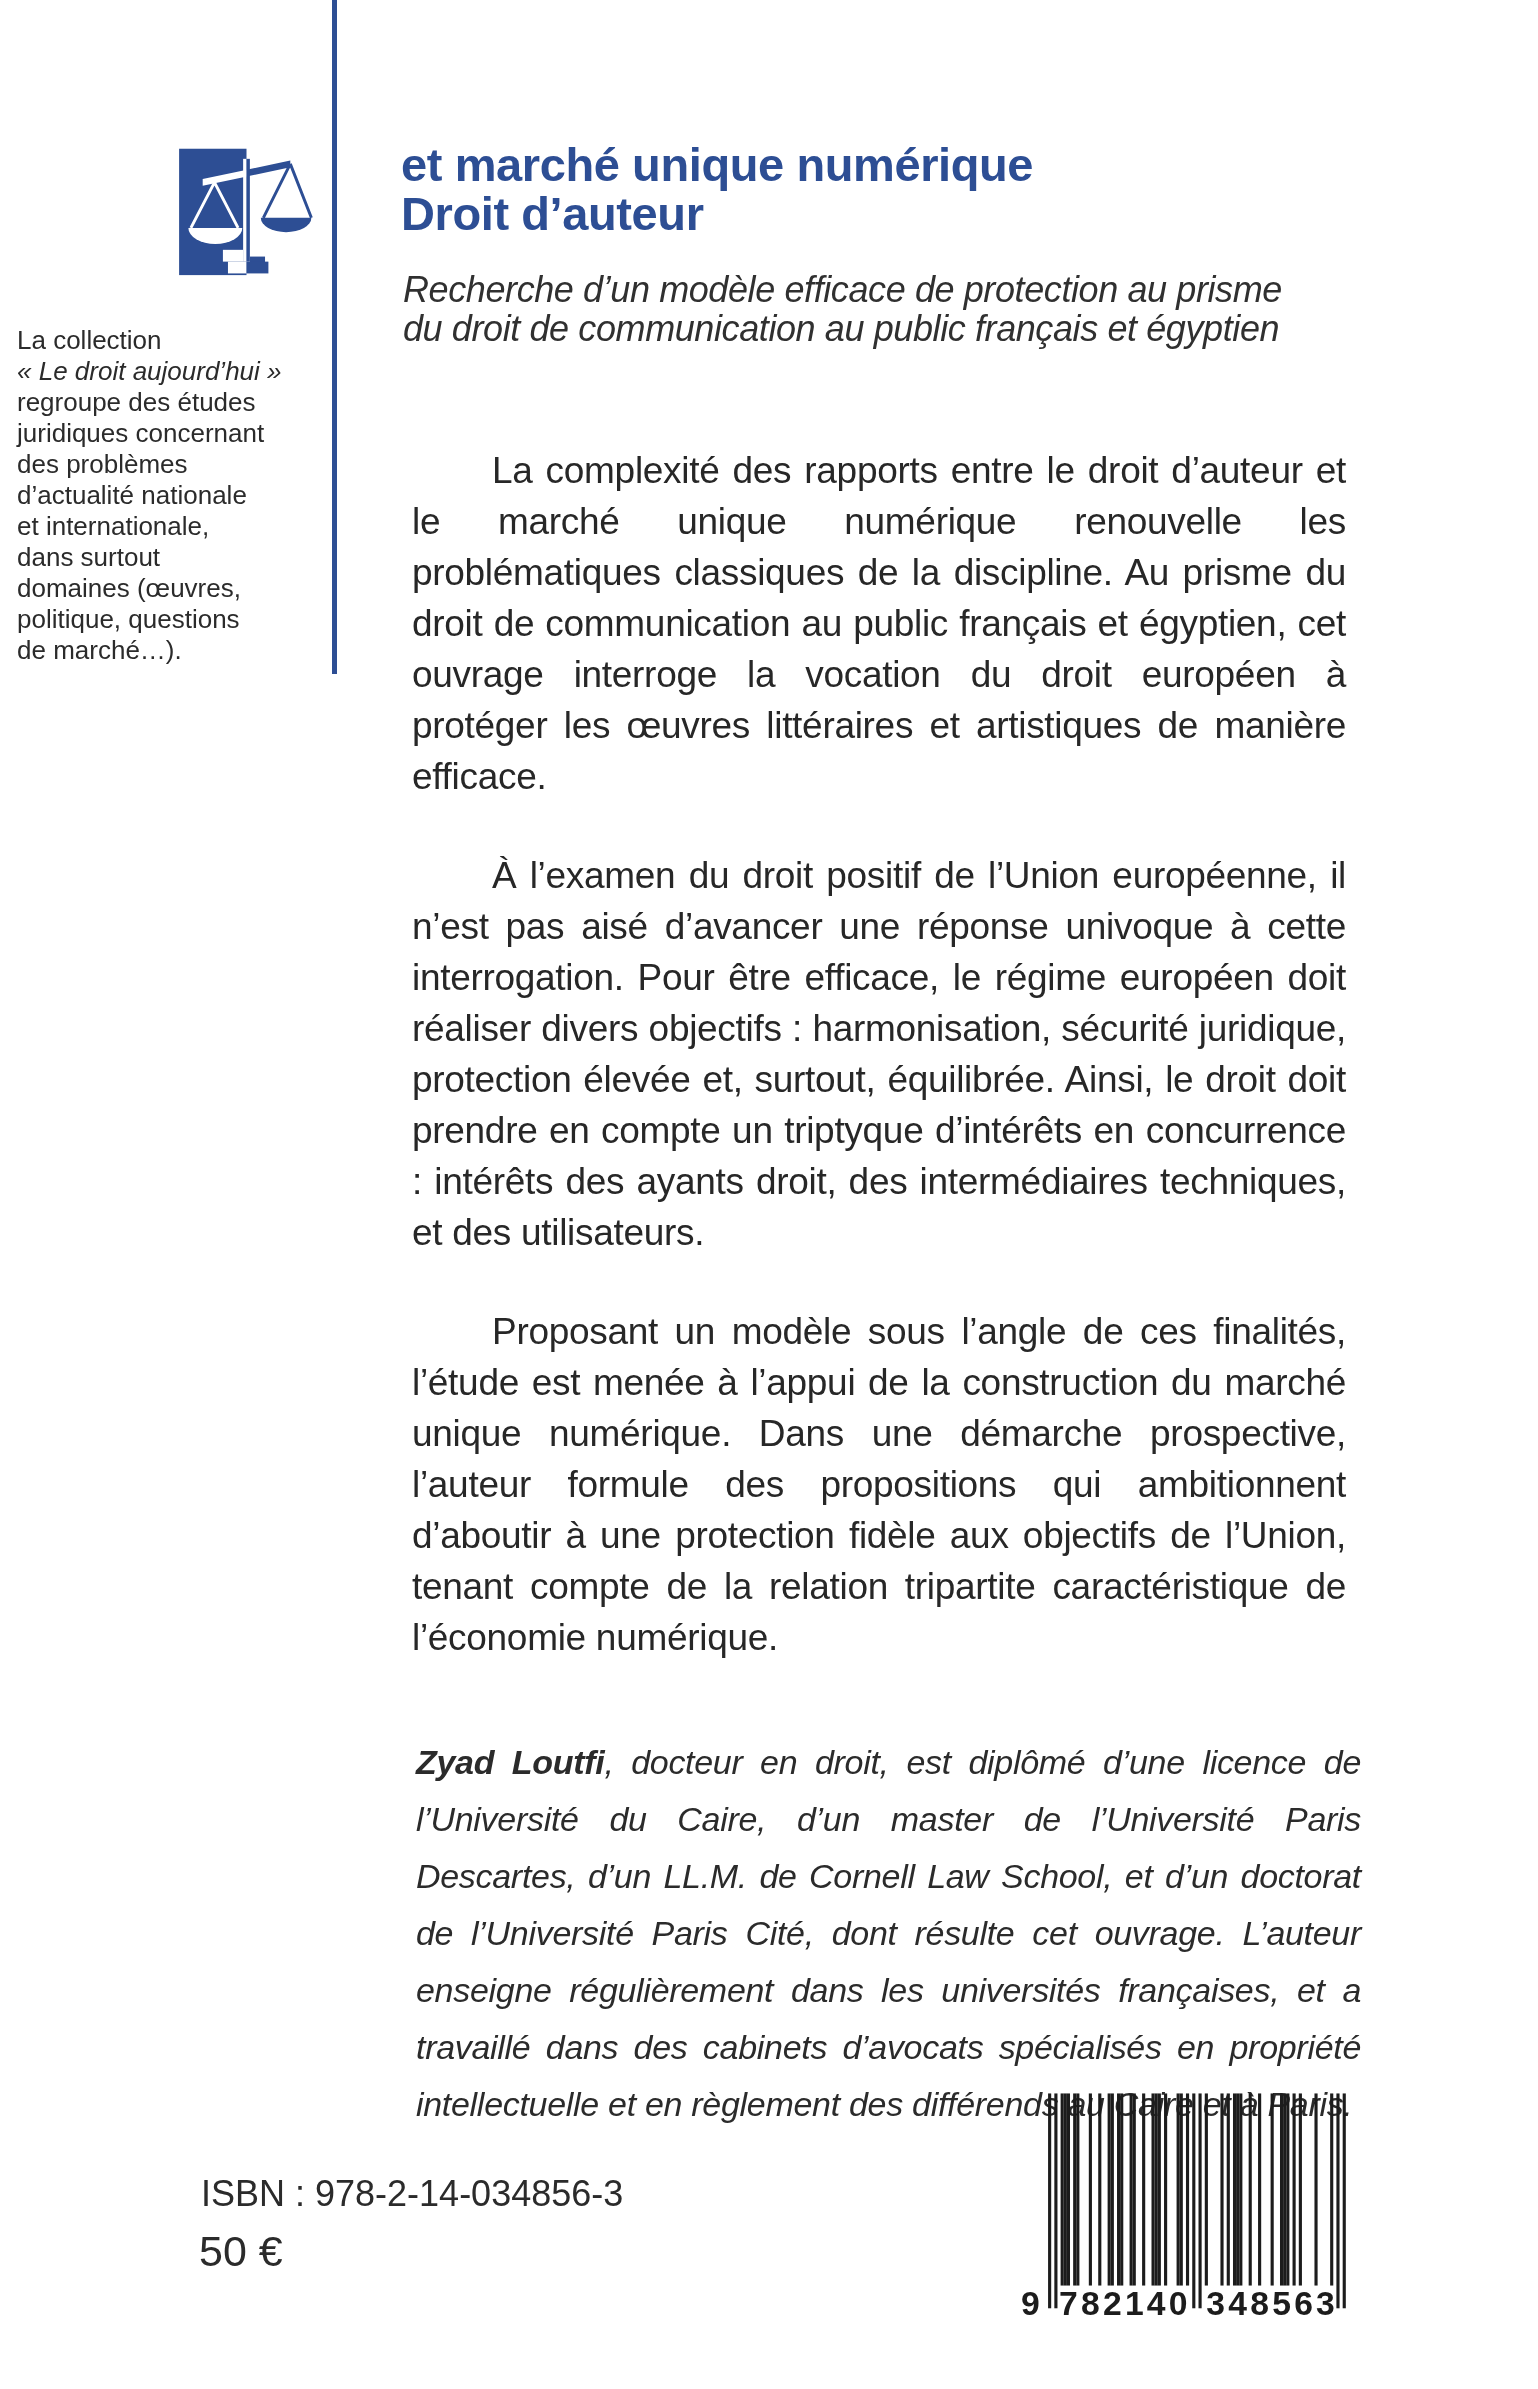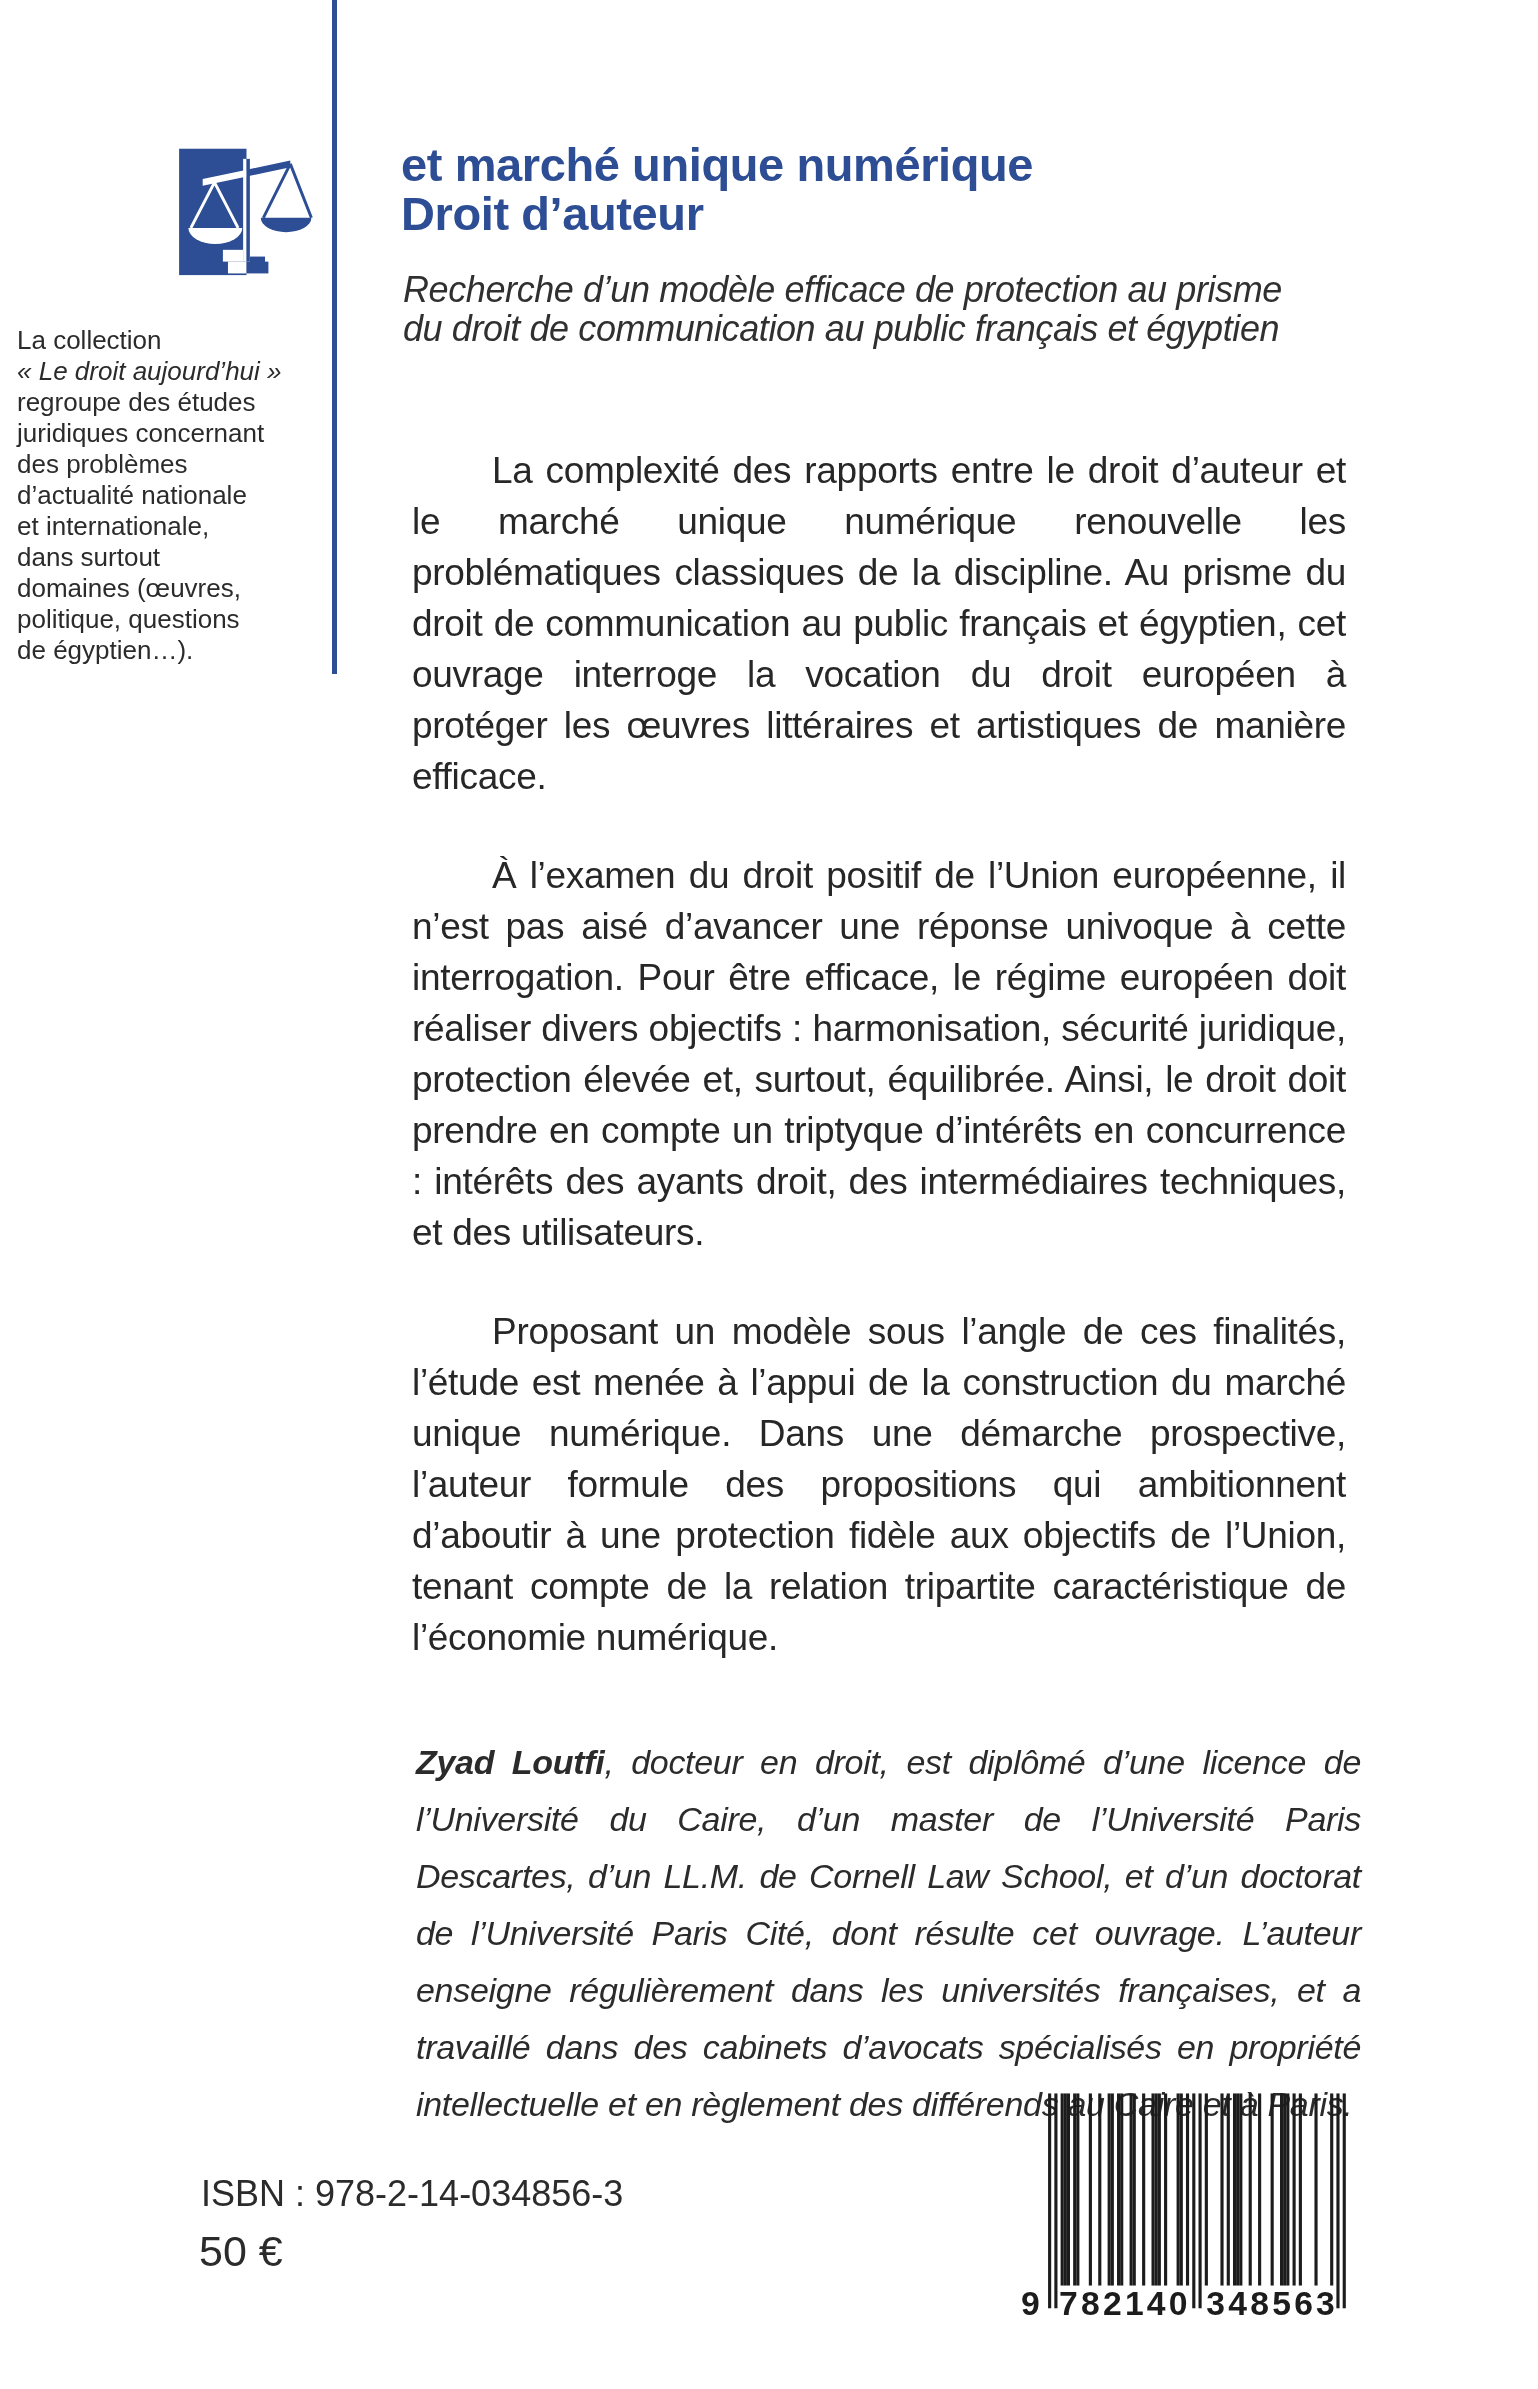--- a/index.html
+++ b/index.html
@@ -98,21 +98,21 @@
     <div class="sb-line">La collection</div>
     <div class="sb-line italic">« Le droit aujourd’hui »</div>
     <div class="sb-line">regroupe des études</div>
     <div class="sb-line">juridiques concernant</div>
     <div class="sb-line">des problèmes</div>
     <div class="sb-line">d’actualité nationale</div>
     <div class="sb-line">et internationale,</div>
     <div class="sb-line">dans surtout</div>
     <div class="sb-line">domaines (œuvres,</div>
     <div class="sb-line">politique, questions</div>
-    <div class="sb-line">de égyptien…).</div>
+    <div class="sb-line">de marché…).</div>
   </div>
 
   <h1 class="title">
     <span class="t-line">et marché unique numérique</span>
     <span class="t-line">Droit d’auteur</span>
   </h1>
   <h2 class="subtitle">
     <span class="s-line">Recherche d’un modèle efficace de protection au prisme</span>
     <span class="s-line">du droit de communication au public français et égyptien</span>
   </h2>

